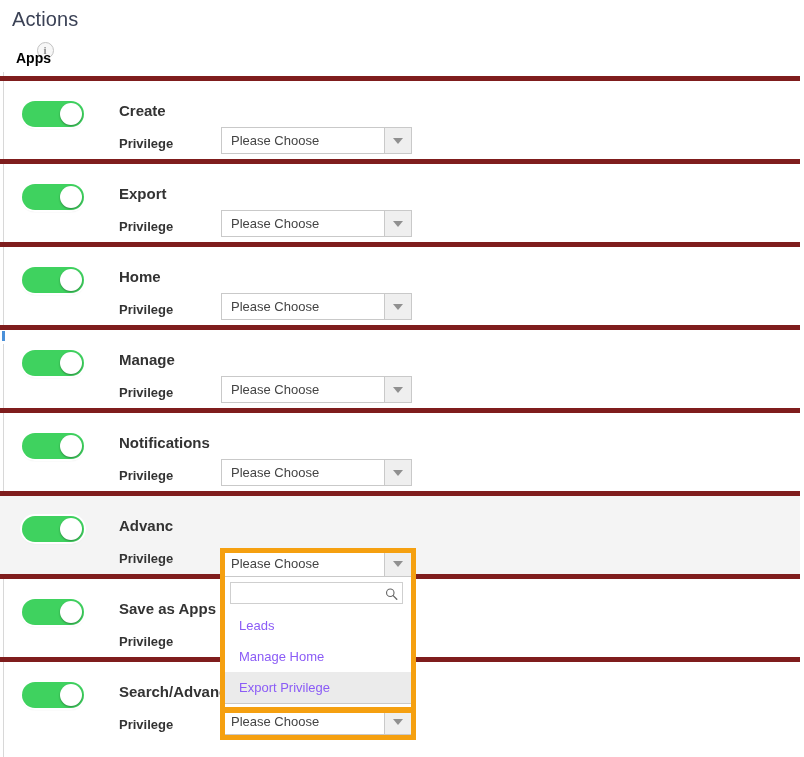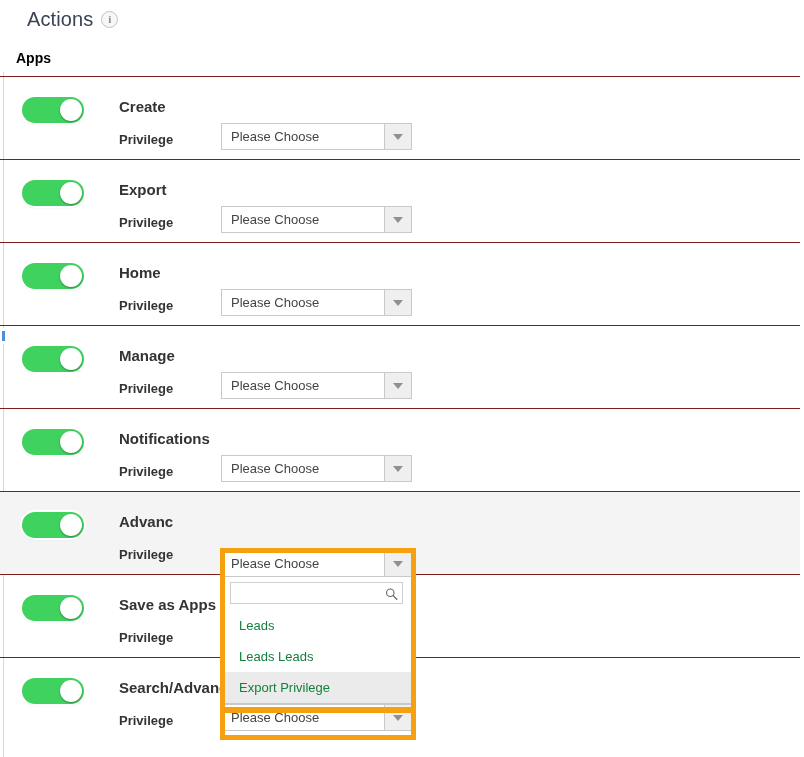--- a/index.html
+++ b/index.html
@@ -30,22 +30,22 @@
     background: #d8d8d8;
   }
   .left-blue-mark {
     position: absolute; left: 2px; top: 331px;
     width: 3px; height: 10px;
     background: #4a90d9;
   }
 
   
   .header {
-    position: absolute; left: 27px; top: 8px;
-    display: flex; align-items: flex-start; gap: 8px;
+    position: absolute; left: 12px; top: 8px;
+    display: flex; align-items: center; gap: 8px; flex-direction: column;
   }
   .header-title {
     font-size: 20px; font-weight: 400; color: #3b4256;
     letter-spacing: .1px;
   }
   .info-icon {
     width: 17px; height: 17px; border-radius: 50%;
     border: 1px solid #c2c2c2;
     background: #f7f7f7;
     display: inline-flex; align-items: center; justify-content: center;
@@ -58,21 +58,21 @@
   .section-title {
     position: absolute; left: 16px; top: 50px;
     font-size: 14px; font-weight: bold; color: #000000;
   }
 
   
   .rows { position: absolute; left: 0; top: 76px; width: 804px; }
   .row {
     position: relative;
     height: 83px;
-    border-top: 1px solid #7f1d1d;
+    border-top: 5px solid #7f1d1d;
     width: 800px;
   }
   .row.highlight { background: #f4f4f4; }
   .row:last-child { border-bottom: none; }
 
   .toggle {
     position: absolute; left: 22px; top: 20px;
     width: 62px; height: 26px;
     border-radius: 14px;
     background: #3fd25f;
@@ -166,21 +166,21 @@
   }
   .search-icon {
     position: absolute; right: 4px; top: 50%;
     transform: translateY(-50%);
     width: 13px; height: 13px;
   }
   .dd-option {
     height: 31px;
     display: flex; align-items: center;
     padding-left: 17px;
-    font-size: 13px; color: #15803d;
+    font-size: 13px; color: #8b5cf6;
     background: #ffffff;
   }
   .dd-option.hovered { background: #ebebeb; }
 
   
   .hl-box {
     position: absolute;
     border: 5px solid #F5A010;
     z-index: 60;
     pointer-events: none;
@@ -317,21 +317,21 @@
         <input type="text" value="" placeholder="" style="">
         <span class="search-icon">
           <svg viewBox="0 0 16 16" width="13" height="13">
             <circle cx="6.5" cy="6.5" r="4.6" fill="none" stroke="#666" stroke-width="1.4"></circle>
             <line x1="10" y1="10" x2="14.5" y2="14.5" stroke="#666" stroke-width="1.6" stroke-linecap="round"></line>
           </svg>
         </span>
       </div>
       <div id="dd-options">
           <div class="dd-option">Leads</div>
-          <div class="dd-option">Leads Leads</div>
+          <div class="dd-option">Manage Home</div>
           <div class="dd-option hovered">Export Privilege</div>
         </div>
     </div>
   </div>
 
   <div class="hl-box" id="hl-main"></div>
   <div class="hl-box" id="hl-opt"></div>
 
 </div>
 

